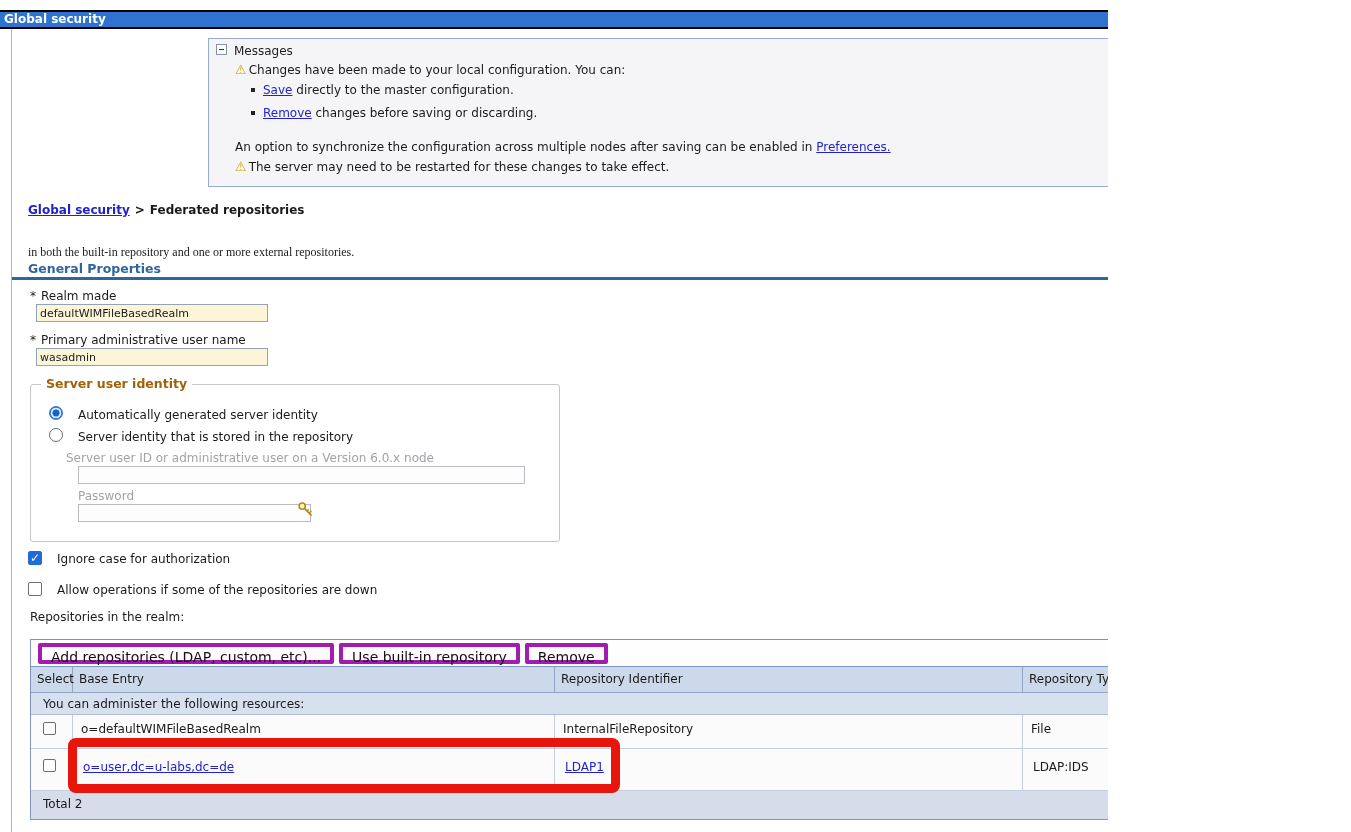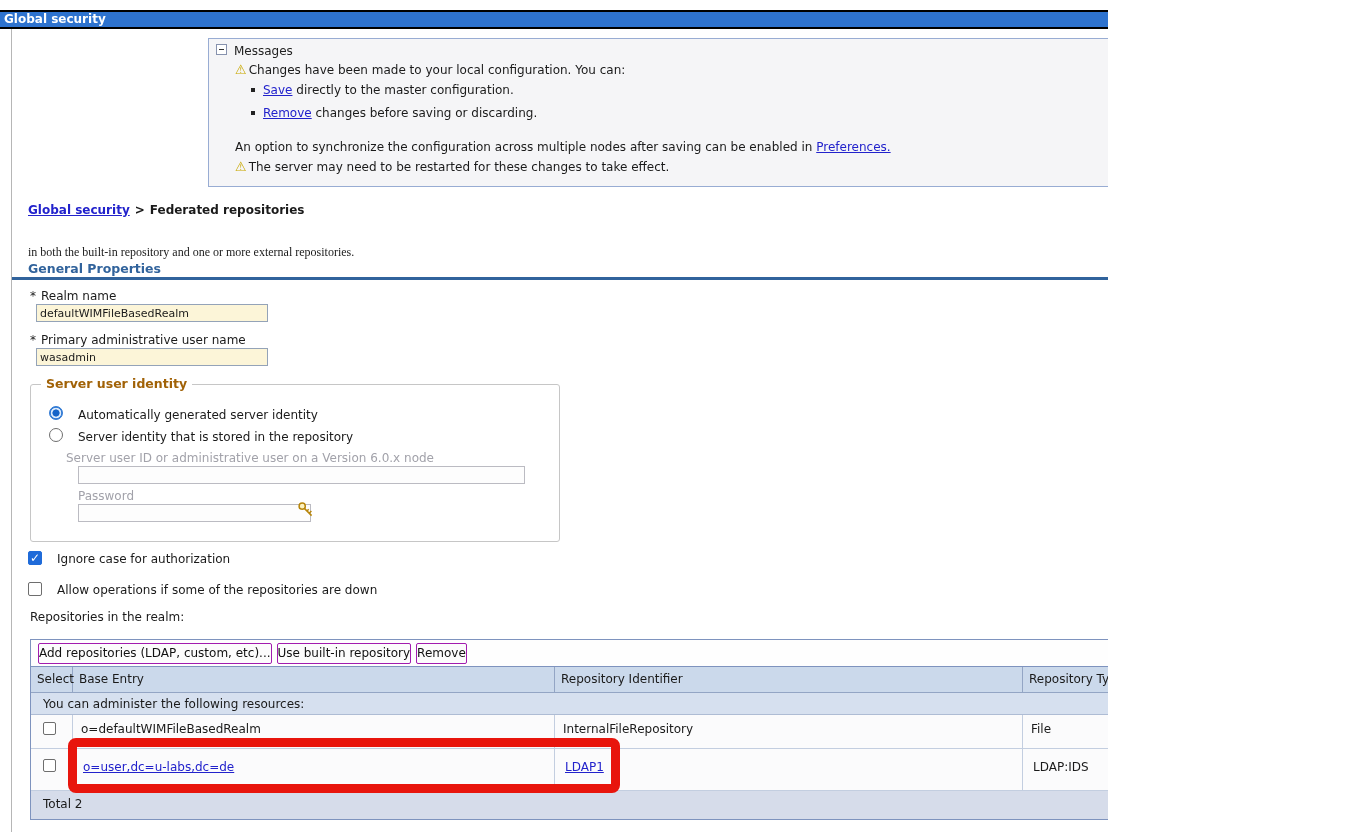--- a/index.html
+++ b/index.html
@@ -86,23 +86,23 @@
 
   
   .repo-caption { position: absolute; left: 30px; top: 610px; }
   .repo-table {
     position: absolute; left: 30px; top: 639px; width: 1380px;
     border: 1px solid #7E93BE; background: #FBFBFC;
   }
   .trow { display: flex; }
   .toolbar { height: 27px; background: #FEFEFE; border-bottom: 1px solid #7E93BE; padding-left: 4px; }
   .btn {
-    margin: 3px 2px 0 3px; padding: 2px 0 3px; height: 21px;
-    background: #FCFCFC; border: 1px solid #a21caf; border-radius: 2px;
-    font-family: "DejaVu Sans", sans-serif; font-size: 12px; color: #111; cursor: pointer;
+    margin: 3px 2px 0 3px; padding: 2px 9px 3px; height: 21px;
+    background: #FCFCFC; border: 4px solid #a21caf; border-radius: 2px;
+    font-family: "DejaVu Sans", sans-serif; font-size: 14px; color: #111; cursor: pointer;
   }
   .thead { height: 26px; background: #CBD9EB; border-bottom: 1px solid #93A5C4; }
   .thead .cell { padding: 5px 6px 0; border-right: 1px solid #93A5C4; }
   .thead .cell:last-child { border-right: none; }
   .subhead { height: 22px; background: #D6E0EF; border-bottom: 1px solid #AEBCD4; padding: 4px 0 0 12px; }
   .drow { background: #FBFBFC; border-bottom: 1px solid #C3CEE0; }
   .drow .cell { border-right: 1px solid #C3CEE0; }
   .drow .cell:last-child { border-right: none; }
   .row1 { height: 34px; }
   .row2 { height: 42px; }
@@ -160,21 +160,21 @@
   <div class="breadcrumb">
     <a class="lnk">Global security</a><span class="sep">&gt;</span><span>Federated repositories</span>
   </div>
 
   <div class="desc" style="top:245px;font-family:Liberation Serif, serif;">in both the built-in repository and one or more external repositories.</div>
 
   <div class="gp-heading">General Properties</div>
   <div class="gp-rule"></div>
 
   <div class="flabel" style="left:30px; top:289px;">
-    <span class="req">*</span><span>Realm name</span>
+    <span class="req">*</span><span>Realm made</span>
   </div>
   <input class="txt" style="left: 36px; top: 304px; width: 232px;" type="text" value="defaultWIMFileBasedRealm">
 
   <div class="flabel" style="left:30px; top:333px;">
     <span class="req">*</span><span>Primary administrative user name</span>
   </div>
   <input class="txt" style="left: 36px; top: 348px; width: 232px;" type="text" value="wasadmin">
 
   <div class="fieldset">
     <div class="legend">Server user identity</div>

